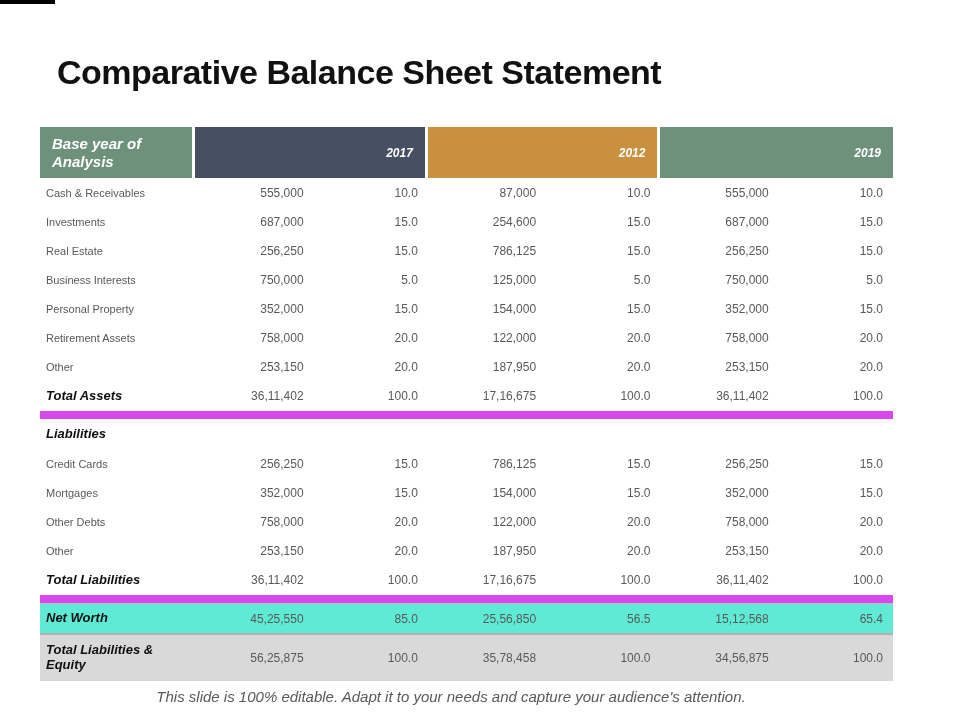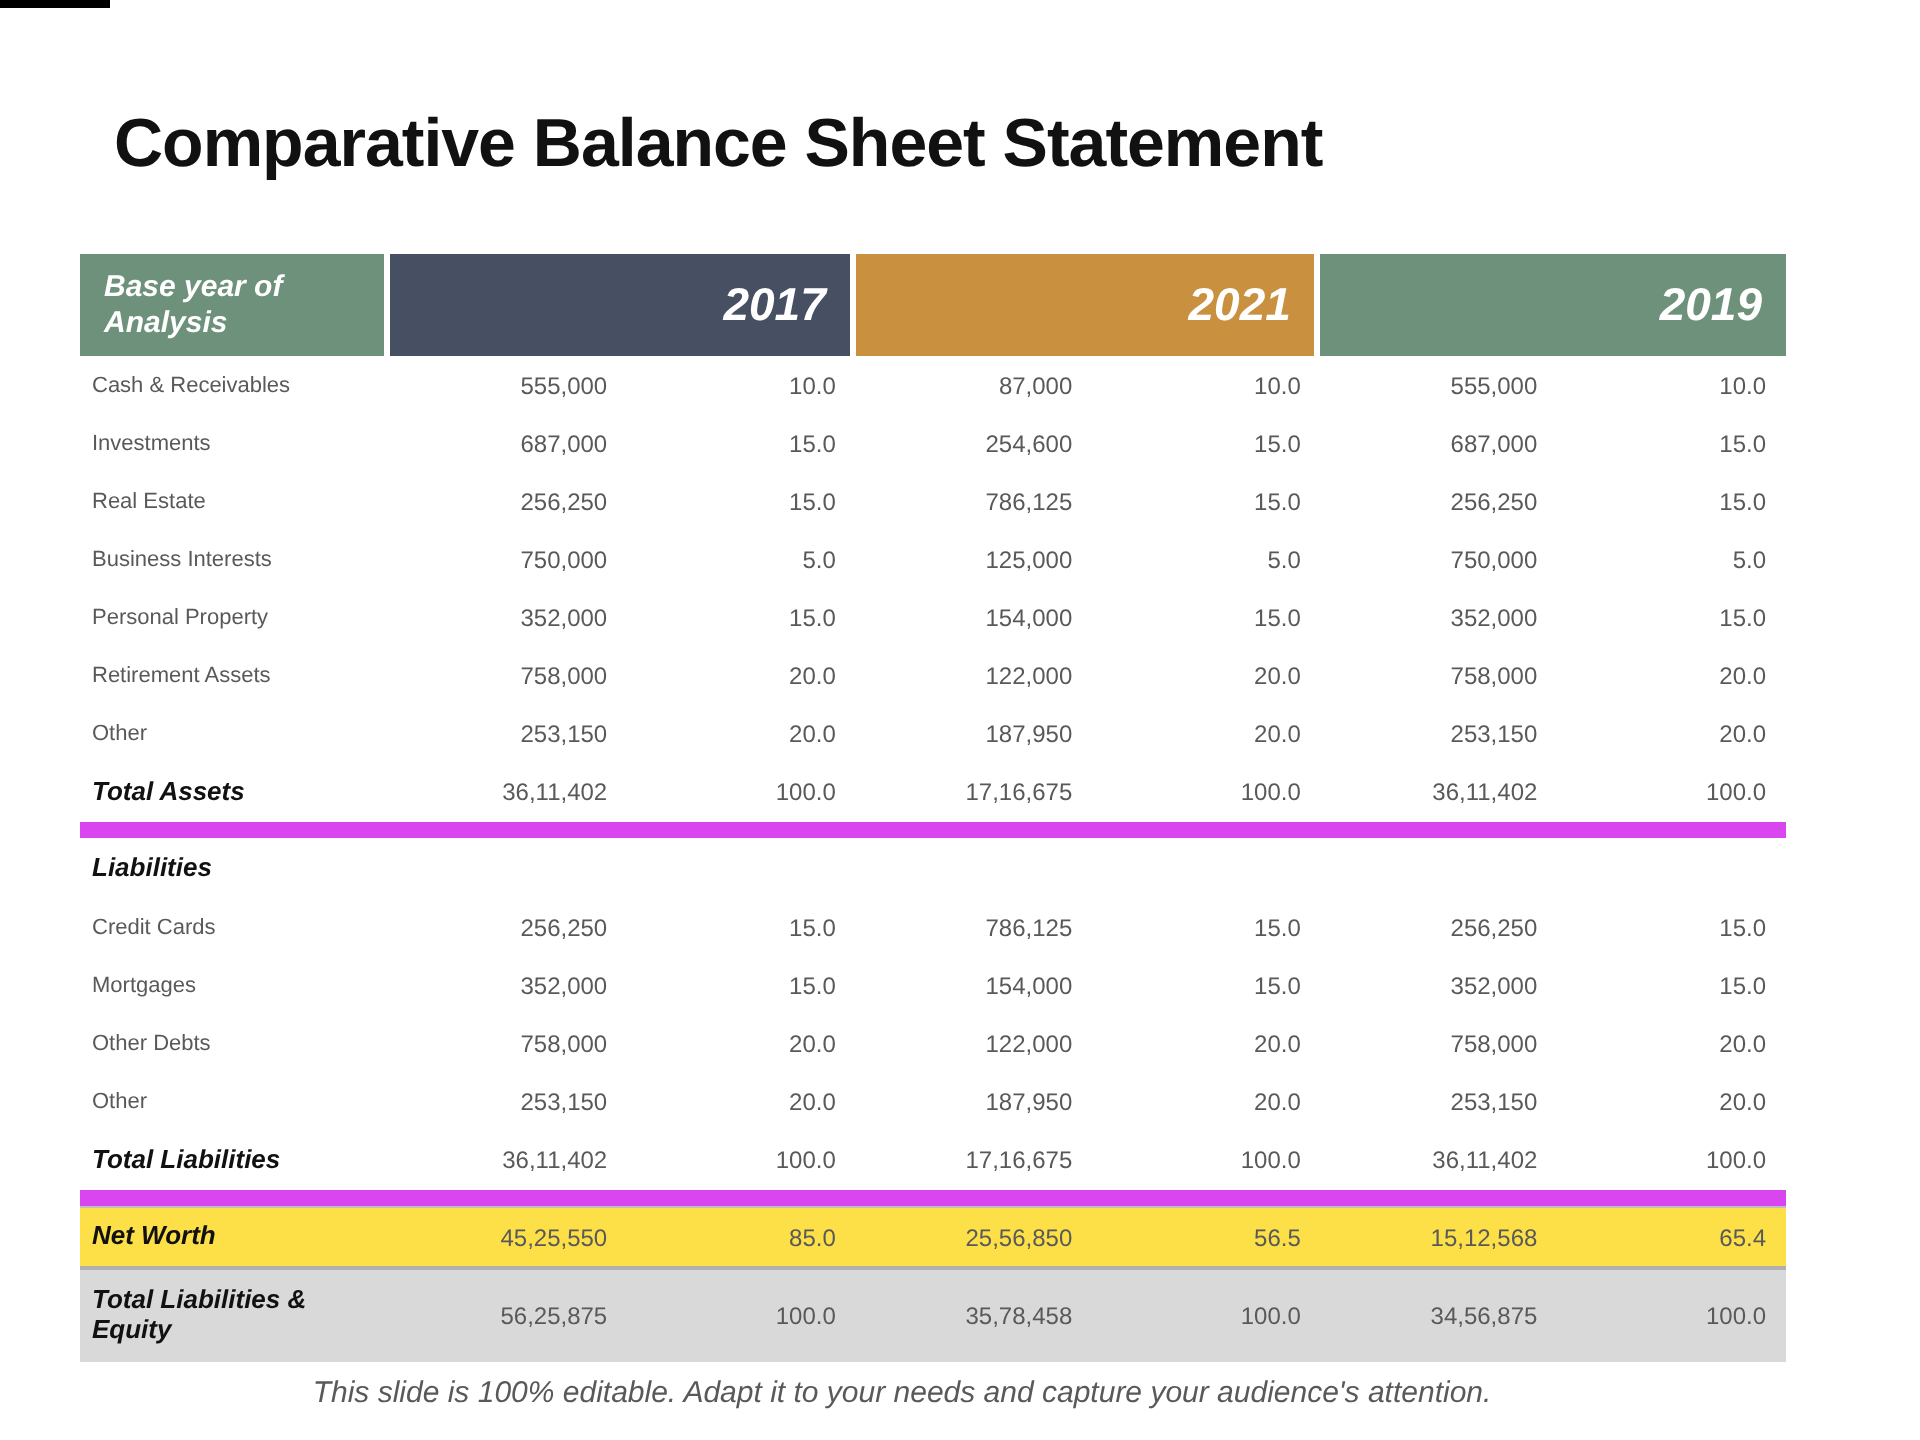--- a/index.html
+++ b/index.html
@@ -38,34 +38,34 @@
   }
   .bs-table col.c-label{width:155px;}
   .bs-table col.c-amt{width:118px;}
   .bs-table col.c-pct{width:114px;}
 
   .hdr-cell{
     height:49px;vertical-align:middle;
     color:#ffffff;font-weight:bold;font-style:italic;
   }
   .hdr-base{font-size:15px;line-height:1.2;text-align:left;padding-left:12px;margin-top:27px;}
-  .hdr-year{font-size:23px;text-align:right;padding-right:12px;}
+  .hdr-year{font-size:12px;text-align:right;padding-right:12px;}
   .gapR{border-right:3px solid #ffffff;}
 
   .sub-cell{
     height:26px;vertical-align:middle;
     font-size:13px;font-weight:bold;font-style:italic;color:#1a1a1a;
   }
   .sub-label{text-align:left;padding-left:6px;}
   .sub-col{text-align:right;padding-right:10px;}
 
   .row-normal td{height:27px;}
   .row-total td{height:28px;}
   .row-section td{height:28px;}
-  .row-networth td{height:27px;background:#fde047;}
+  .row-networth td{height:27px;background:#5eead4;}
   .row-grand td{height:44px;background:#d9d9d9;}
 
   td.cell-label{
     text-align:left;padding-left:6px;font-size:11px;color:#595959;vertical-align:middle;
   }
   td.cell-val{
     text-align:right;padding-right:10px;font-size:12px;color:#595959;vertical-align:middle;
   }
   .row-total td.cell-label,.row-section td.cell-label,
   .row-networth td.cell-label,.row-grand td.cell-label{
@@ -94,21 +94,21 @@
       <col class="c-pct">
     <col class="c-amt">
       <col class="c-pct">
       <col class="c-amt">
       <col class="c-pct">
   </colgroup>
   <thead>
     <tr>
       <th class="hdr-cell hdr-base gapR" style="background:#6e917b;">Base year of Analysis</th>
       <th class="hdr-cell hdr-year gapR" colspan="2" style="background:#474f63;">2017</th>
-      <th class="hdr-cell hdr-year gapR" colspan="2" style="background:#c9913f;">2021</th>
+      <th class="hdr-cell hdr-year gapR" colspan="2" style="background:#c9913f;">2012</th>
       <th class="hdr-cell hdr-year" colspan="2" style="background:#6e917b;margin-left:31px;">2019</th>
     </tr>
   </thead>
   <tbody id="bs-body">
       <tr class="row-normal">
         <td class="cell-label">Cash &amp; Receivables</td>
         <td class="cell-val">555,000</td>
         <td class="cell-val">10.0</td>
         <td class="cell-val">87,000</td>
         <td class="cell-val">10.0</td>

